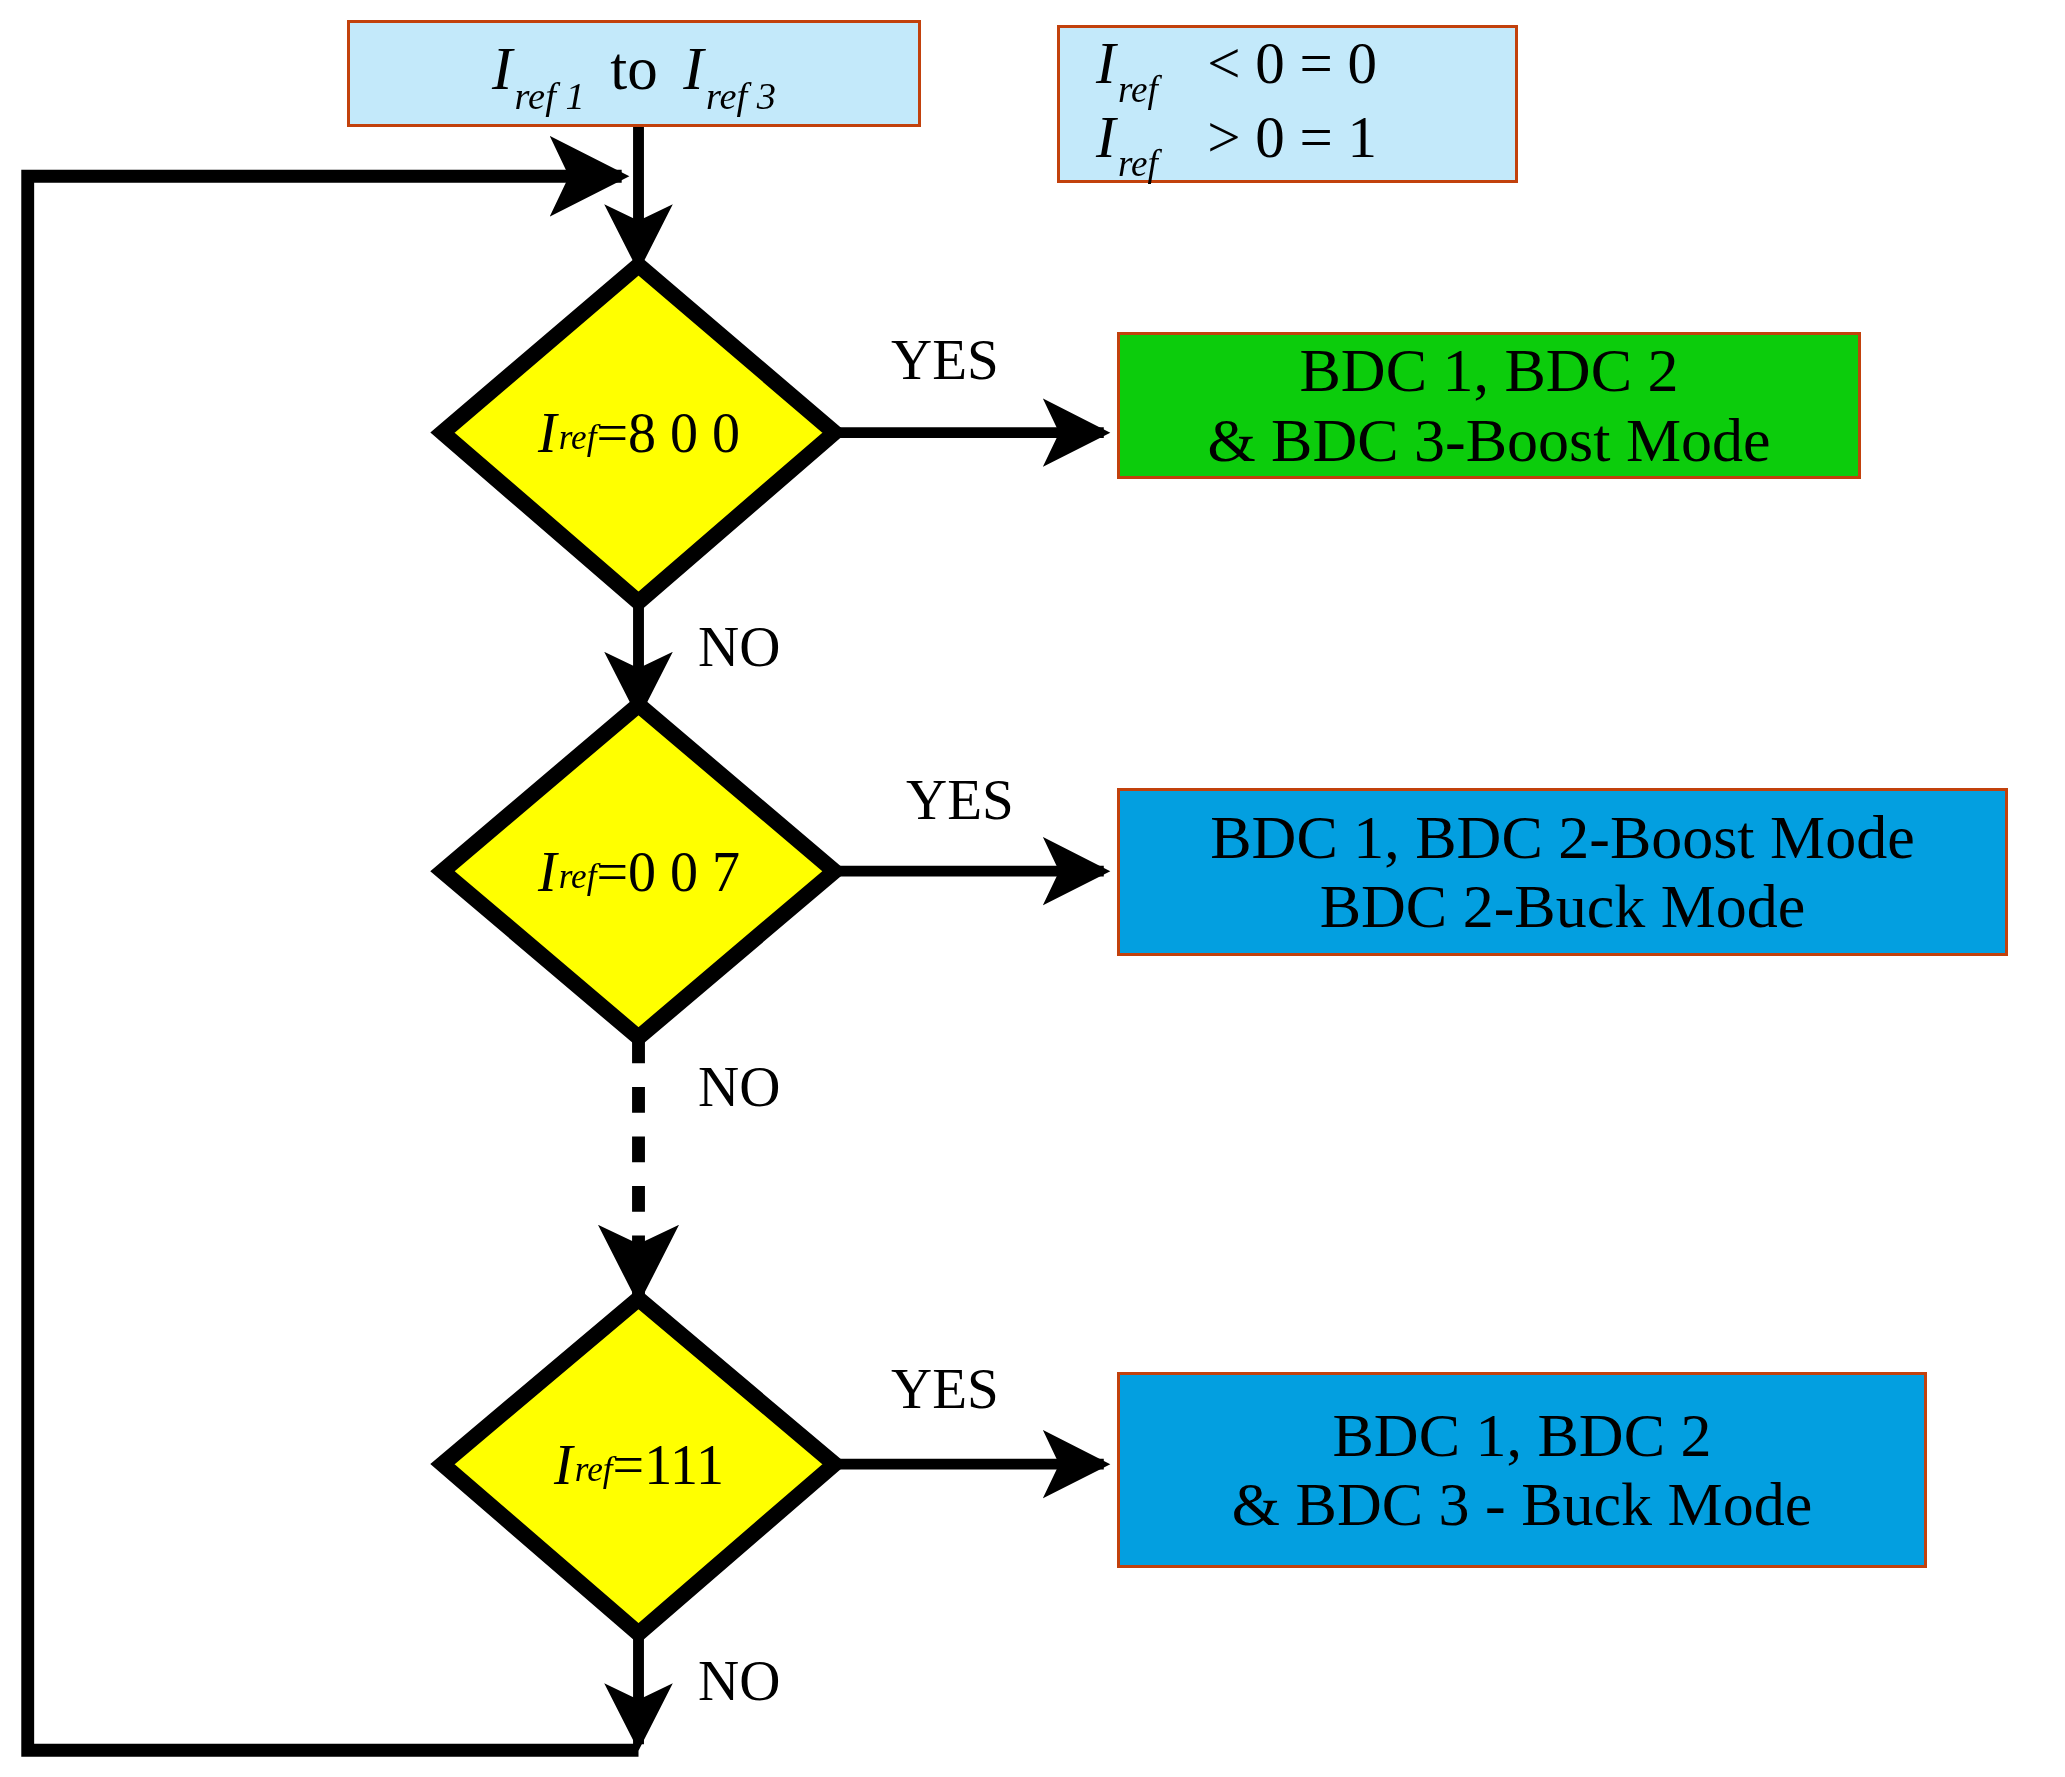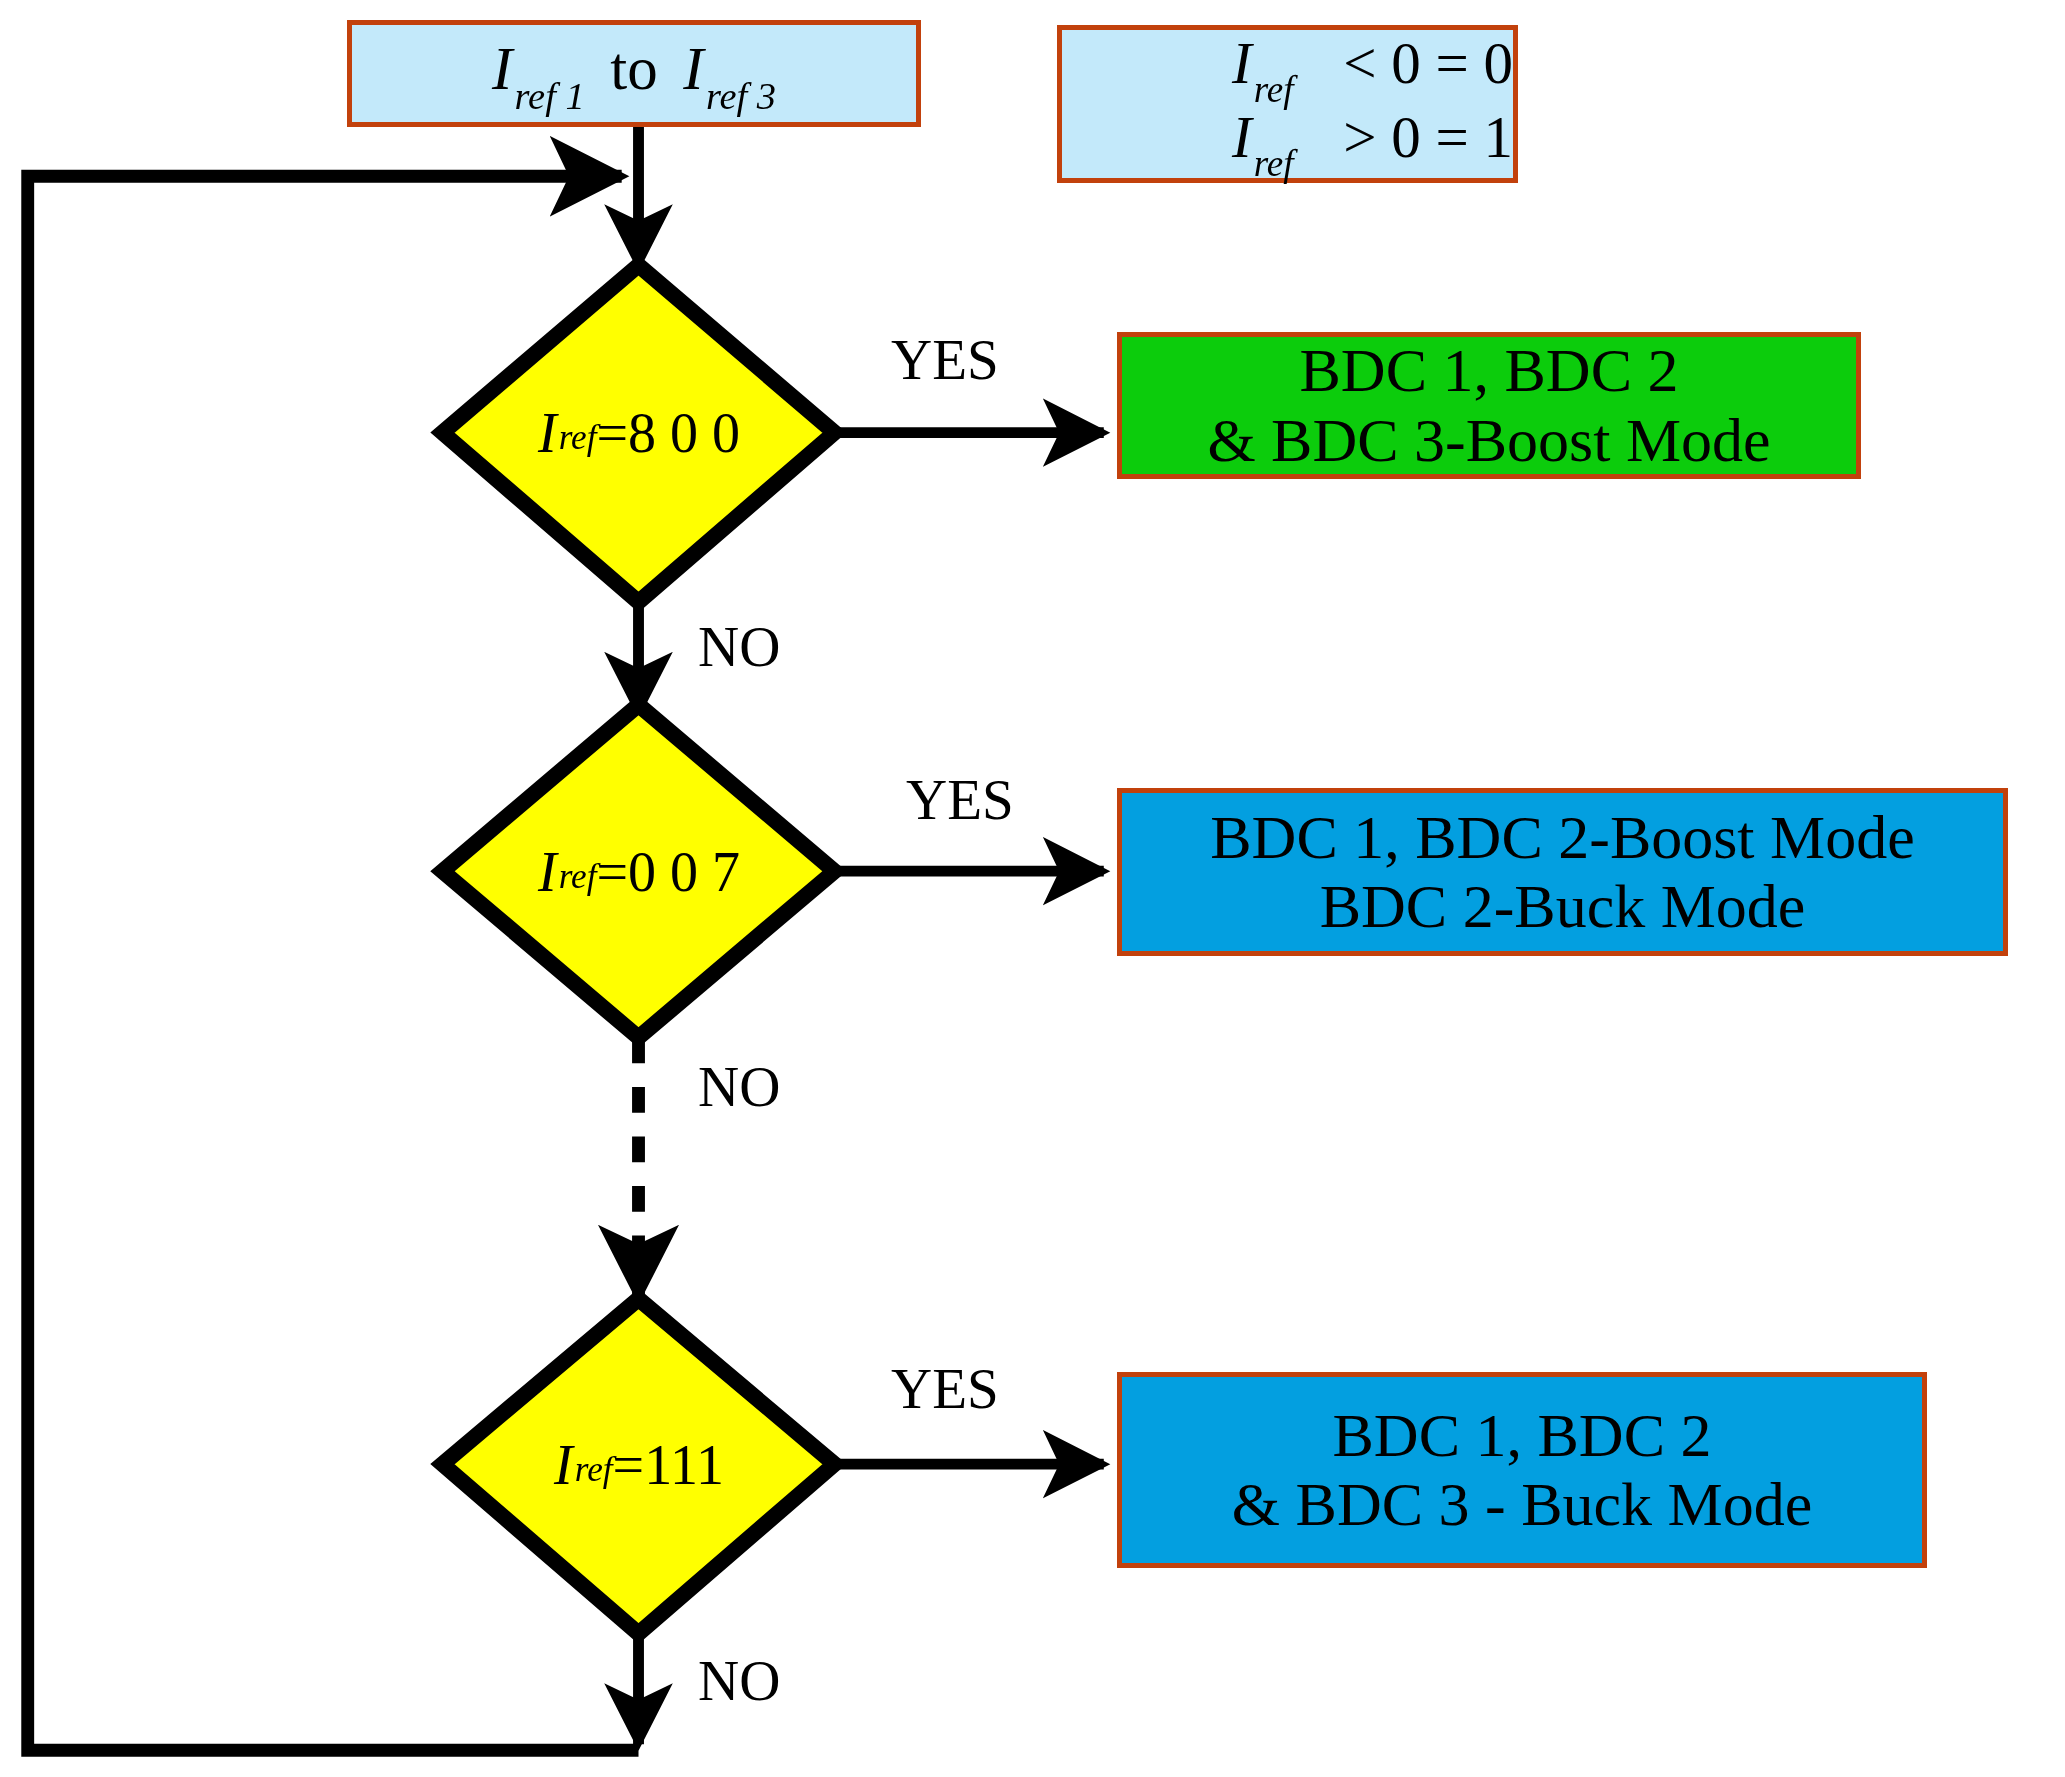--- a/index.html
+++ b/index.html
@@ -28,21 +28,21 @@
     box-sizing: border-box;
     display: flex;
     flex-direction: column;
     align-items: center;
     justify-content: center;
     text-align: center;
     color: #000000;
     line-height: 1.12;
   }
   .rectbox {
-    border: 5px solid #c2410c;
+    border: 3px solid #c2410c;
   }
   .startbox {
     background: #c3e9fa;
     font-size: 61px;
   }
   .legendbox {
     background: #c3e9fa;
     font-size: 59px;
   }
   .greenbox {
@@ -81,23 +81,23 @@
     top: 0.17em;
     padding-left: 0.06em;
   }
   .line-row {
     display: block;
     white-space: nowrap;
   }
   .legend-row {
     display: block;
     white-space: nowrap;
-    text-align: right;
+    text-align: left;
     width: 100%;
-    padding-left: 18px;
+    padding-left: 36px;
     box-sizing: border-box;
   }
   .gap {
     display: inline-block;
     width: 0.42em;
   }
 </style>
 </head>
 <body>
 

